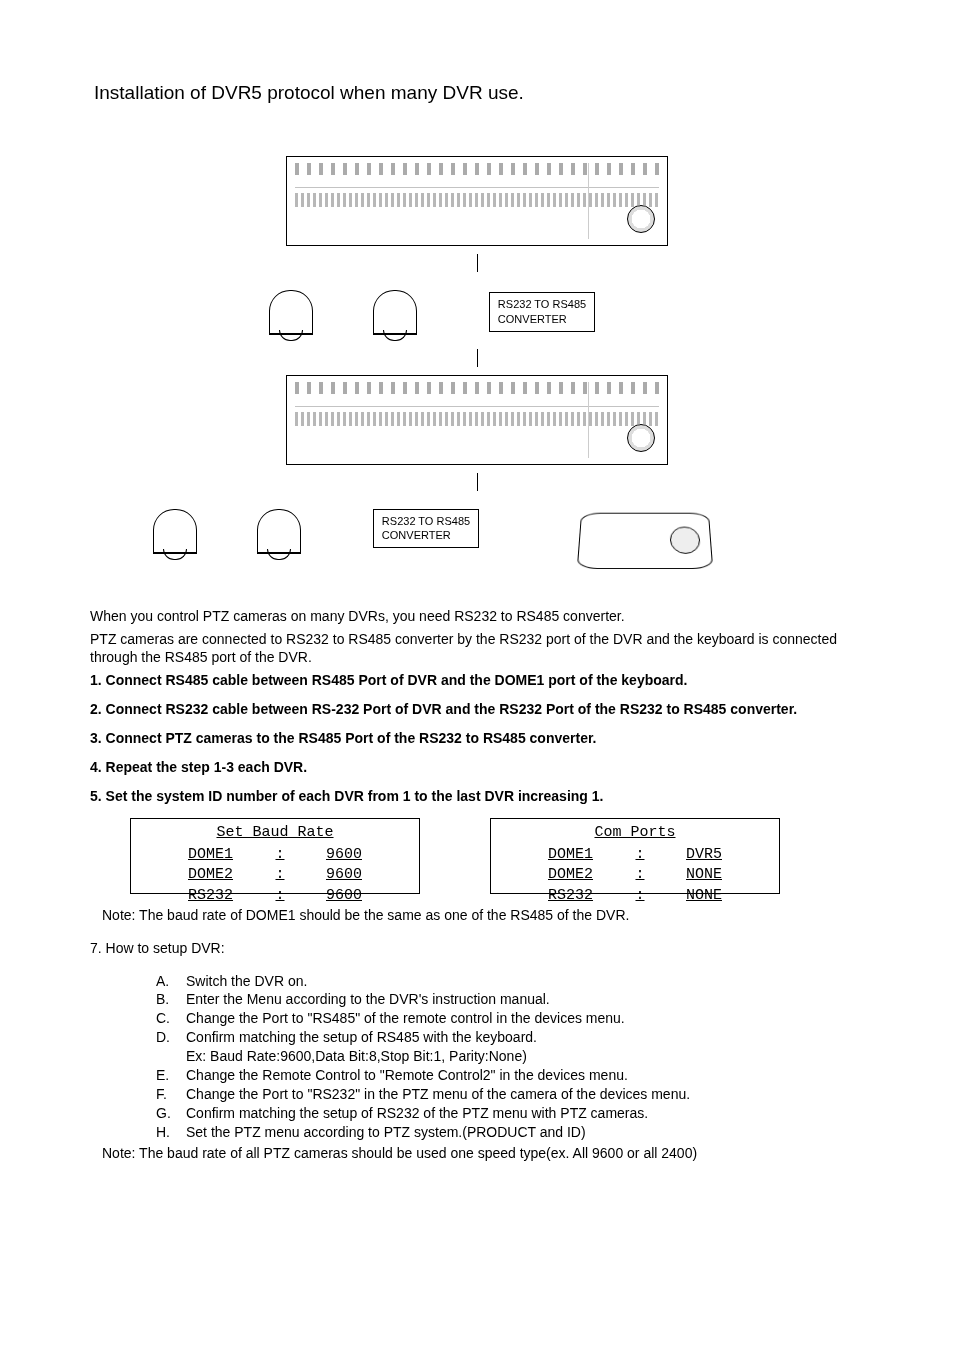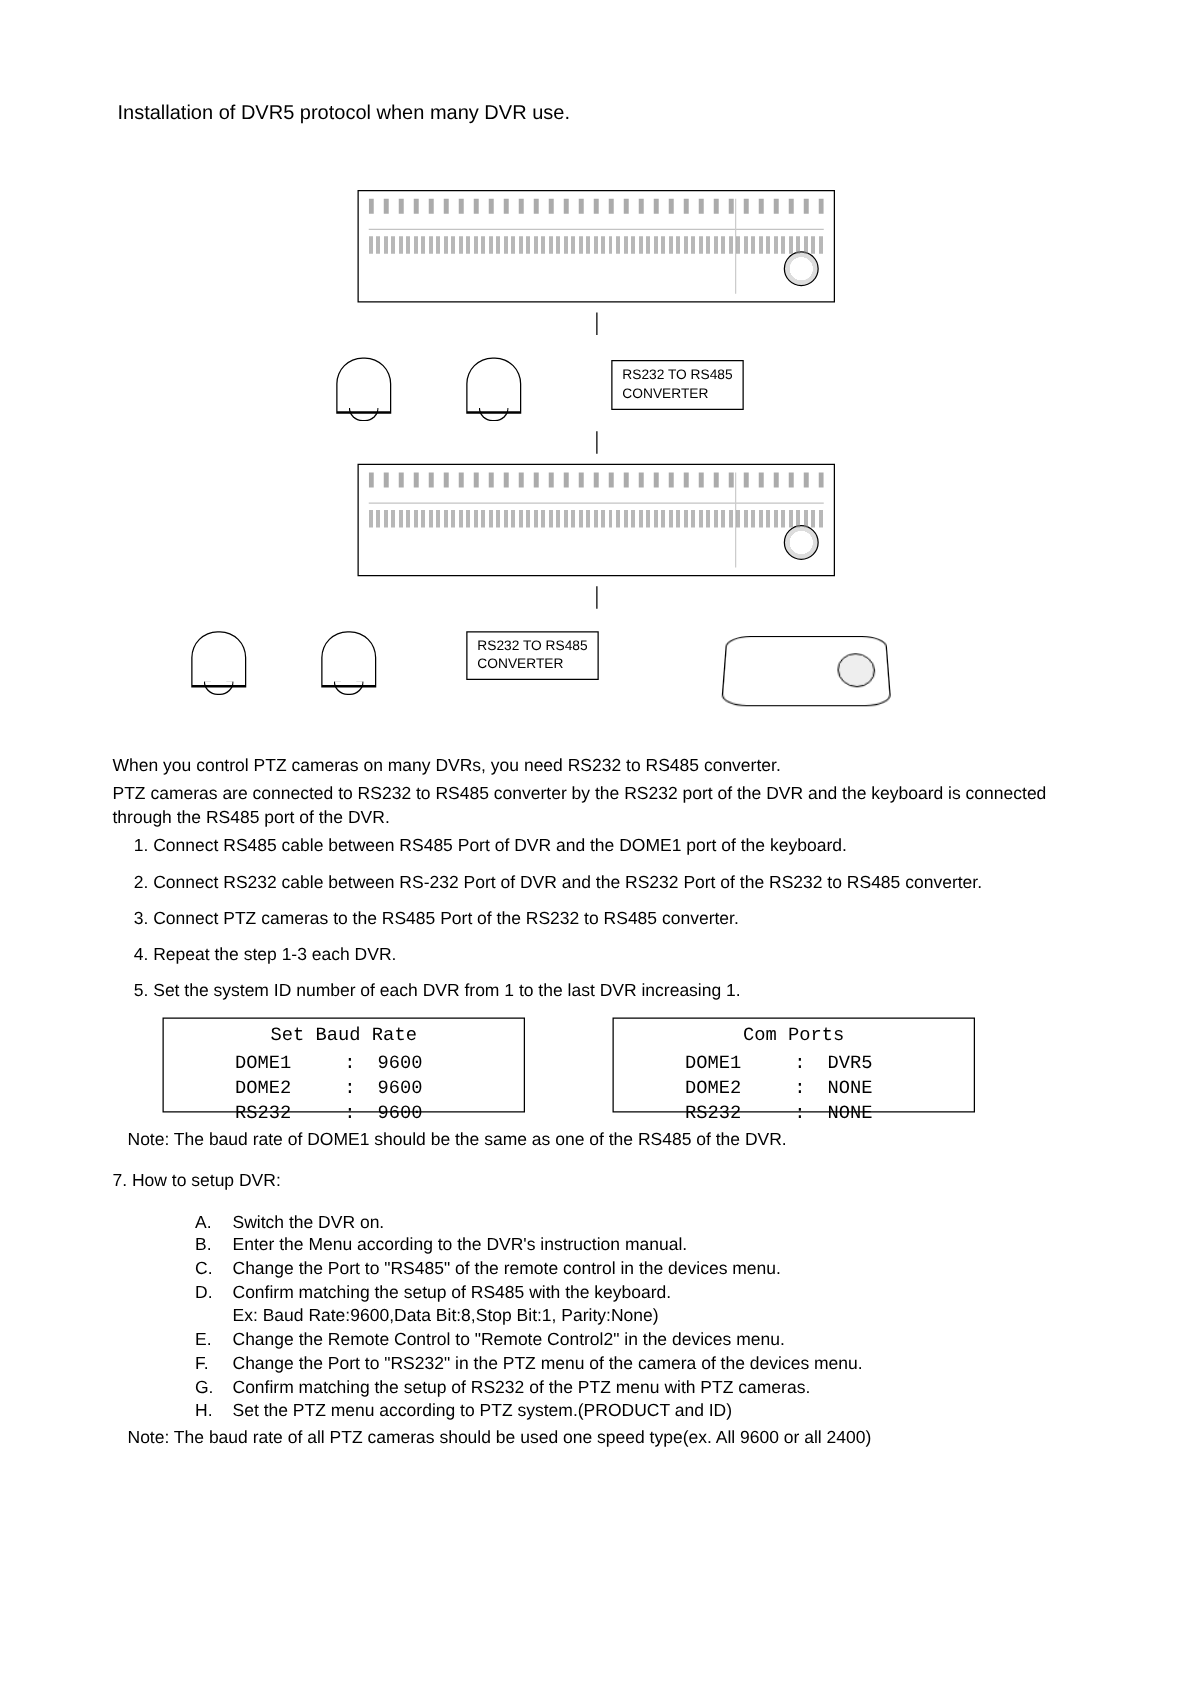--- a/index.html
+++ b/index.html
@@ -7,21 +7,21 @@
     font-size: 14px;
     color: #000;
     background: #fff;
     margin: 0;
     padding: 80px 90px 60px 90px;
     width: 954px;
     box-sizing: border-box;
     line-height: 1.35;
   }
   h1.title {
-    font-size: 16px;
+    font-size: 19px;
     font-weight: normal;
     margin: 0 0 50px 4px;
   }
   .diagram-area {
     margin: 16px 0 30px 0;
     display: flex;
     flex-direction: column;
     align-items: center;
     gap: 8px;
   }
@@ -141,21 +141,22 @@
     width: 1px;
     height: 18px;
     background: #000;
   }
   .body-text p {
     margin: 0 0 4px 0;
   }
   ol.steps {
     list-style: none;
     padding: 0;
-    margin: 4px 0 0 17px;
+    margin: 4px 0 0 0;
+    font-weight: bold;
   }
   ol.steps li {
     margin: 0 0 10px 0;
   }
   .lcd-row {
     display: flex;
     gap: 70px;
     margin: 12px 0 12px 40px;
   }
   .lcd {
@@ -163,35 +164,36 @@
     height: 76px;
     border: 1.5px solid #000;
     padding: 4px 12px 4px 12px;
     box-sizing: border-box;
     font-family: "Courier New", monospace;
     font-size: 15px;
     display: flex;
     flex-direction: column;
     align-items: center;
     justify-content: flex-start;
+    text-decoration: underline;
   }
   .lcd .lcd-title {
     margin-bottom: 2px;
   }
   .lcd .lcd-line {
     display: grid;
     grid-template-columns: 70px 20px 60px;
     gap: 12px;
     width: auto;
   }
   .lcd .lcd-line span:nth-child(2) {
     text-align: center;
   }
   .lcd .lcd-line span:nth-child(3) {
-    text-align: left;
+    text-align: right;
   }
   .sub-list {
     margin: 2px 0 2px 66px;
     padding: 0;
     list-style: none;
   }
   .sub-list li {
     display: flex;
   }
   .sub-list li .letter {

